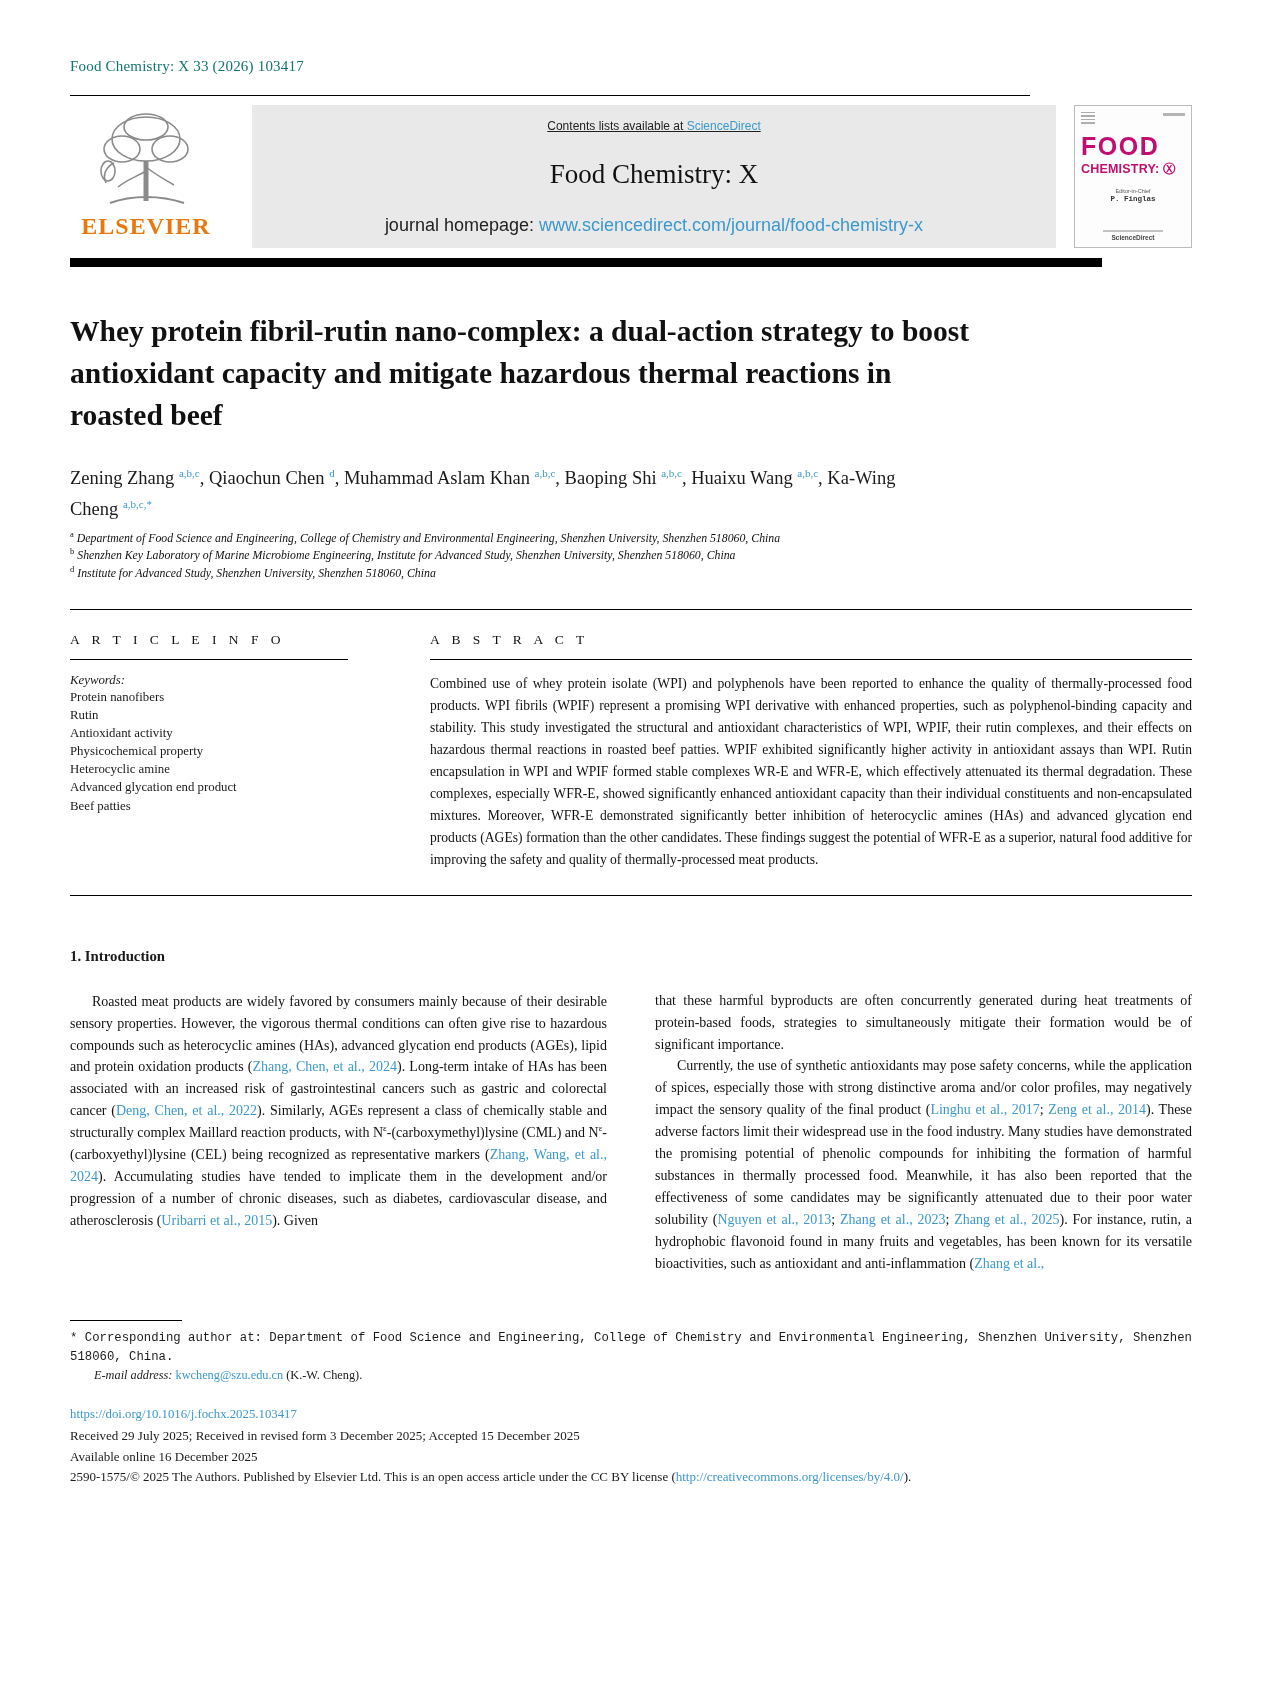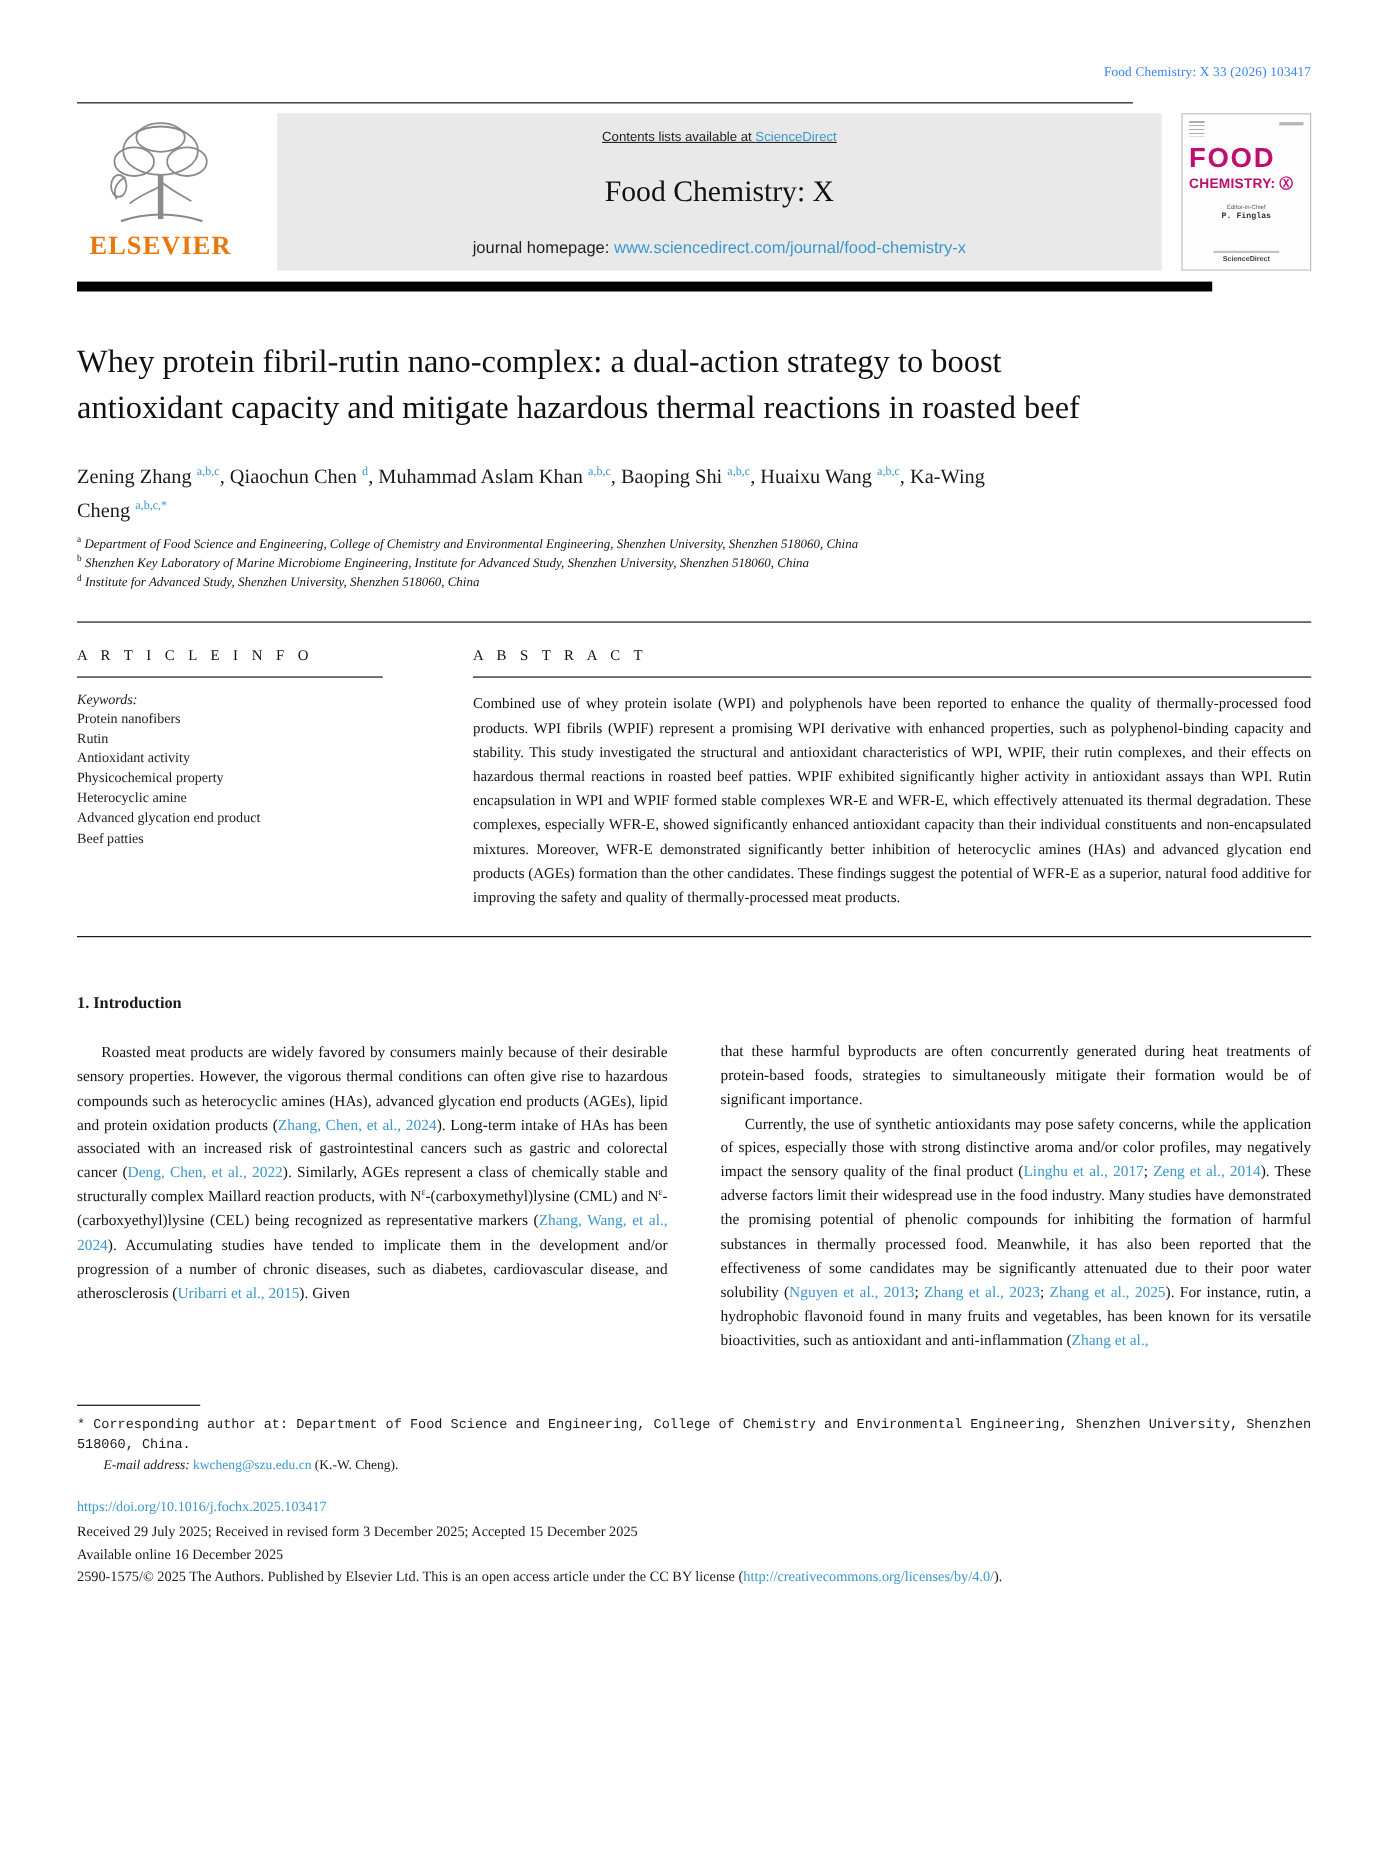--- a/index.html
+++ b/index.html
@@ -7,32 +7,32 @@
     width:1262px;height:1683px;overflow:hidden;position:relative;
     font-family:"Liberation Serif", serif;color:#1a1a1a;
     -webkit-font-smoothing:antialiased;
   }
   .page{padding:58px 70px 0 70px;}
   .lnk{color:#3b98cc;}
   .it{font-style:italic;}
   sup{font-size:0.62em;line-height:0;}
 
   
-  .jref{text-align:right;font-size:12px;color:#3b82f6;letter-spacing:.2px;}
+  .jref{text-align:left;font-size:15px;color:#0f766e;letter-spacing:.2px;}
 
   
   .rule-top{border:none;border-top:1.4px solid #000;margin:20px 0 0 0;width:85.6%;}
   .header-row{display:flex;align-items:stretch;margin-top:9px;height:143px;}
   .logo-col{width:152px;display:flex;flex-direction:column;align-items:center;justify-content:flex-start;}
   .logo-col svg{display:block;}
   .elsevier-word{font-family:"Liberation Serif",serif;font-size:24px;color:#e9780e;letter-spacing:1px;margin-top:-4px;font-weight:700;}
   .graybox{flex:1;background:#e9e9e9;margin-left:30px;margin-right:18px;display:flex;flex-direction:column;justify-content:space-between;padding:14px 10px 12px 10px;text-align:center;}
   .contents-line{font-family:"Liberation Sans",sans-serif;font-size:12px;color:#222;text-decoration:underline;}
   .gb-title{font-family:"Liberation Serif",serif;font-size:27px;color:#111;}
-  .homepage-line{font-family:"Liberation Sans",sans-serif;font-size:15px;color:#222;}
+  .homepage-line{font-family:"Liberation Sans",sans-serif;font-size:18px;color:#222;}
   .cover{width:118px;border:1px solid #bbb;background:#fdfdfd;position:relative;padding:6px 6px;box-sizing:border-box;}
   .cover-minilogo{width:14px;height:14px;background:
       repeating-linear-gradient(#9a9a9a 0 1.5px,transparent 1.5px 3.5px);opacity:.8;}
   .cover-issn{position:absolute;top:7px;right:6px;width:22px;height:3px;background:#b5b5b5;}
   .cover-food{font-family:"Liberation Sans",sans-serif;font-weight:700;font-size:25px;color:#c00d70;letter-spacing:1.5px;margin-top:8px;line-height:1;}
   .cover-chem{font-family:"Liberation Sans",sans-serif;font-weight:700;font-size:12.5px;color:#c00d70;letter-spacing:.2px;margin-top:2px;}
   .cover-ed{font-family:"Liberation Sans",sans-serif;font-size:5.5px;color:#555;margin-top:10px;text-align:center;}
   .cover-edname{font-family:Liberation Mono, monospace;font-size:7.5px;font-weight:700;color:#333;text-align:center;margin-top:1px;}
   .cover-footer{position:absolute;bottom:6px;left:0;right:0;text-align:center;}
   .cover-avail{width:60px;height:2.5px;background:#c2c2c2;margin:0 auto 2px auto;}
@@ -116,21 +116,21 @@
       <div class="cover-edname">P. Finglas</div>
       <div class="cover-footer">
         <div class="cover-avail"></div>
         <div class="cover-sd">ScienceDirect</div>
       </div>
     </div>
   </div>
 
   <div class="black-bar"></div>
 
-  <h1 class="title" style="font-weight:400;margin-bottom:0;">Whey protein fibril-rutin nano-complex: a dual-action strategy to boost antioxidant capacity and mitigate hazardous thermal reactions in roasted beef</h1>
+  <h1 class="title" style="font-weight:700;margin-bottom:0;">Whey protein fibril-rutin nano-complex: a dual-action strategy to boost antioxidant capacity and mitigate hazardous thermal reactions in roasted beef</h1>
 
   <div class="authors">
     
   <span><span>Zening Zhang</span> <sup>a,b,c</sup><span>, </span></span><span><span>Qiaochun Chen</span> <sup>d</sup><span>, </span></span><span><span>Muhammad Aslam Khan</span> <sup>a,b,c</sup><span>, </span></span><span><span>Baoping Shi</span> <sup>a,b,c</sup><span>, </span></span><span><span>Huaixu Wang</span> <sup>a,b,c</sup><span>, </span></span><span><span>Ka-Wing Cheng</span> <sup>a,b,c,*</sup><span></span></span></div>
 
   <div class="affils">
 
   <div class="affil-line"><sup>a</sup><span>Department of Food Science and Engineering, College of Chemistry and Environmental Engineering, Shenzhen University, Shenzhen 518060, China</span></div>
       <div class="affil-line"><sup>b</sup><span>Shenzhen Key Laboratory of Marine Microbiome Engineering, Institute for Advanced Study, Shenzhen University, Shenzhen 518060, China</span></div>
       <div class="affil-line"><sup>d</sup><span>Institute for Advanced Study, Shenzhen University, Shenzhen 518060, China</span></div>

